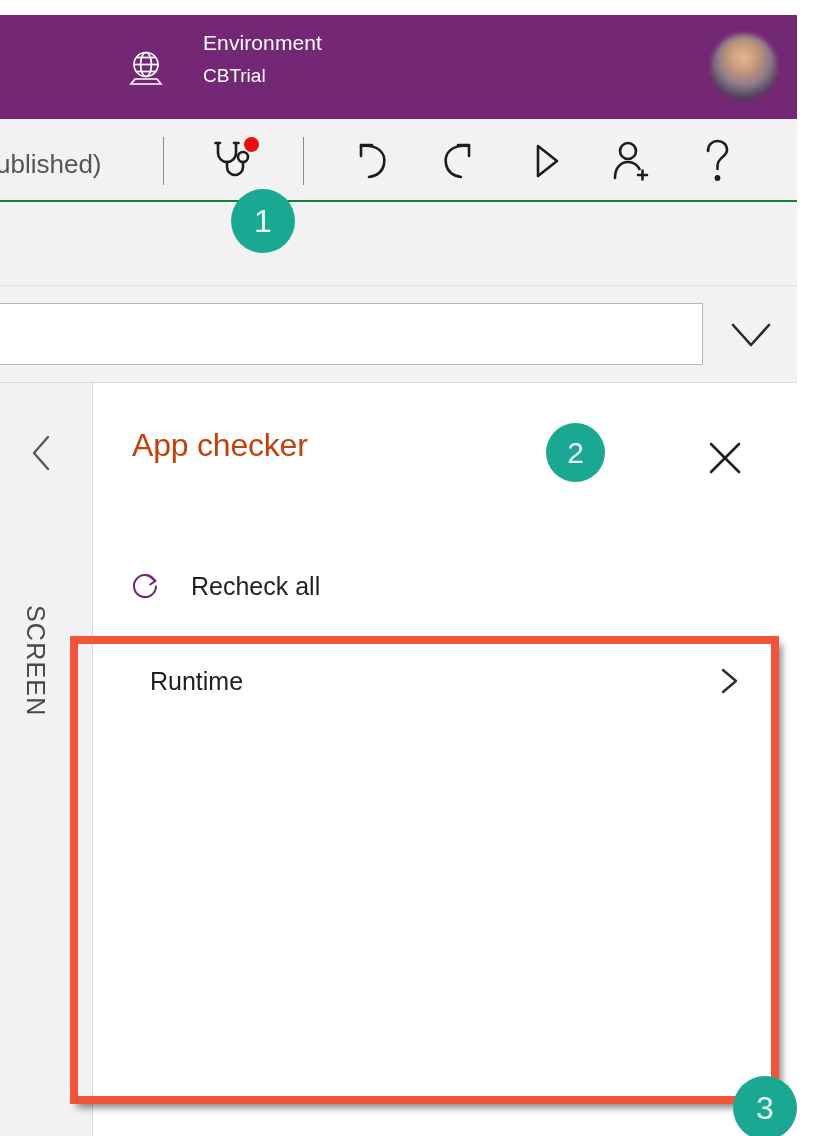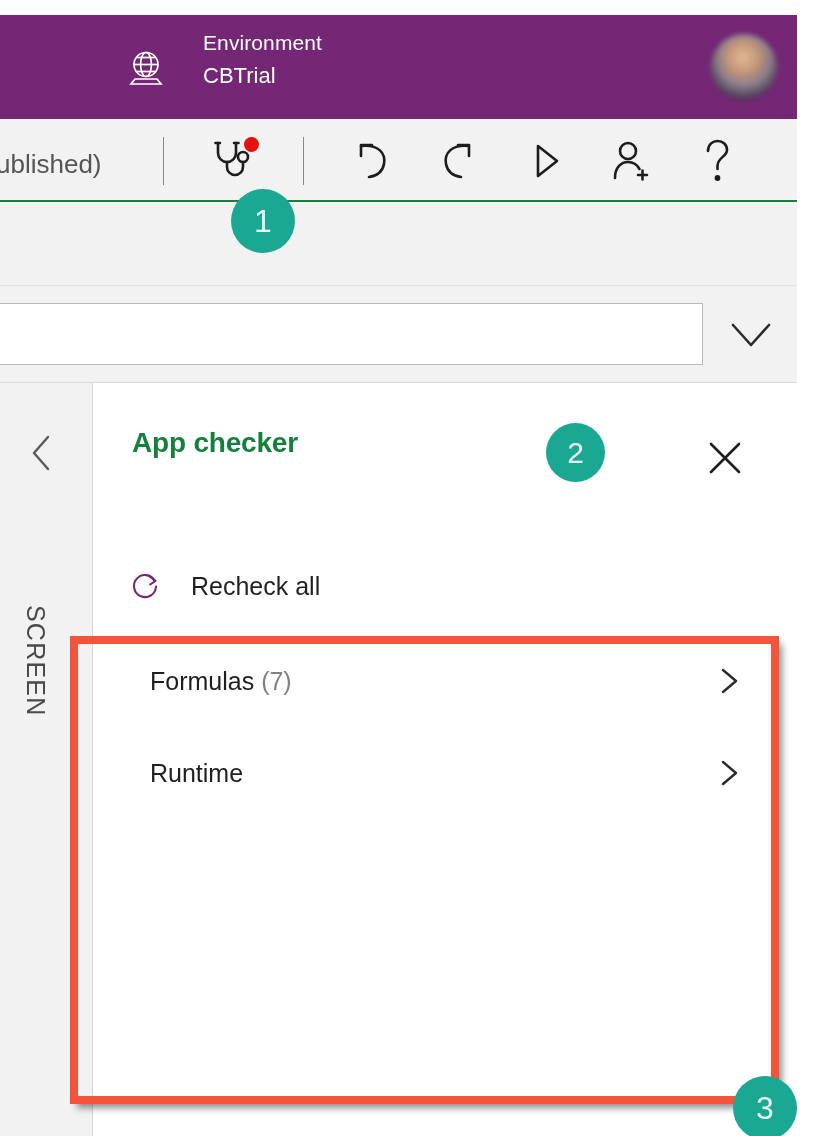--- a/index.html
+++ b/index.html
@@ -48,21 +48,21 @@
     top: 15px;
     color: #ffffff;
   }
   .env-label {
     font-size: 21px;
     line-height: 26px;
     font-weight: 400;
     letter-spacing: .1px;
   }
   .env-value {
-    font-size: 22px;
+    font-size: 19px;
     line-height: 35px;
     font-weight: 400;
     margin-top: 2px;
   }
   .avatar {
     position: absolute;
     left: 711px;
     top: 19px;
     width: 66px;
     height: 66px;
@@ -207,23 +207,23 @@
     top: 368px;
     width: 704px;
     height: 768px;
     background: #ffffff;
     box-sizing: border-box;
   }
   .panel-title {
     position: absolute;
     left: 39px;
     top: 44px;
-    font-size: 28px;
-    font-weight: 700;
-    color: #15803d;
+    font-size: 32px;
+    font-weight: 400;
+    color: #c2410c;
     letter-spacing: -.2px;
   }
   .panel-close {
     position: absolute;
     left: 613px;
     top: 56px;
     width: 38px;
     height: 38px;
     color: #1d1d1d;
   }
@@ -435,31 +435,20 @@
         <svg viewBox="0 0 31 31" width="31" height="31" fill="none" stroke="#742774" stroke-width="2.1" stroke-linecap="round" stroke-linejoin="round">
           <path d="M24.5 9.5 A11 11 0 1 0 26 15.5"></path>
           <path d="M18.5 4.5 L25.5 9.8 L20.2 13.5"></path>
         </svg>
       </span>
       <span class="recheck-label">Recheck all</span>
     </div>
 
     <div class="check-list">
 
-      <div class="check-row">
-        <span class="check-label">
-          <span>Formulas</span>
-          <span class="check-count">(7)</span>
-        </span>
-        <span class="check-chev">
-          <svg viewBox="0 0 26 30" width="26" height="30" fill="none" stroke="#2b2b2b" stroke-width="2.4" stroke-linecap="round" stroke-linejoin="round">
-            <path d="M7 4 L20 15 L7 26"></path>
-          </svg>
-        </span>
-      </div>
 
       <div class="check-row">
         <span class="check-label">
           <span>Runtime</span>
           <span class="check-count"></span>
         </span>
         <span class="check-chev">
           <svg viewBox="0 0 26 30" width="26" height="30" fill="none" stroke="#2b2b2b" stroke-width="2.4" stroke-linecap="round" stroke-linejoin="round">
             <path d="M7 4 L20 15 L7 26"></path>
           </svg>

